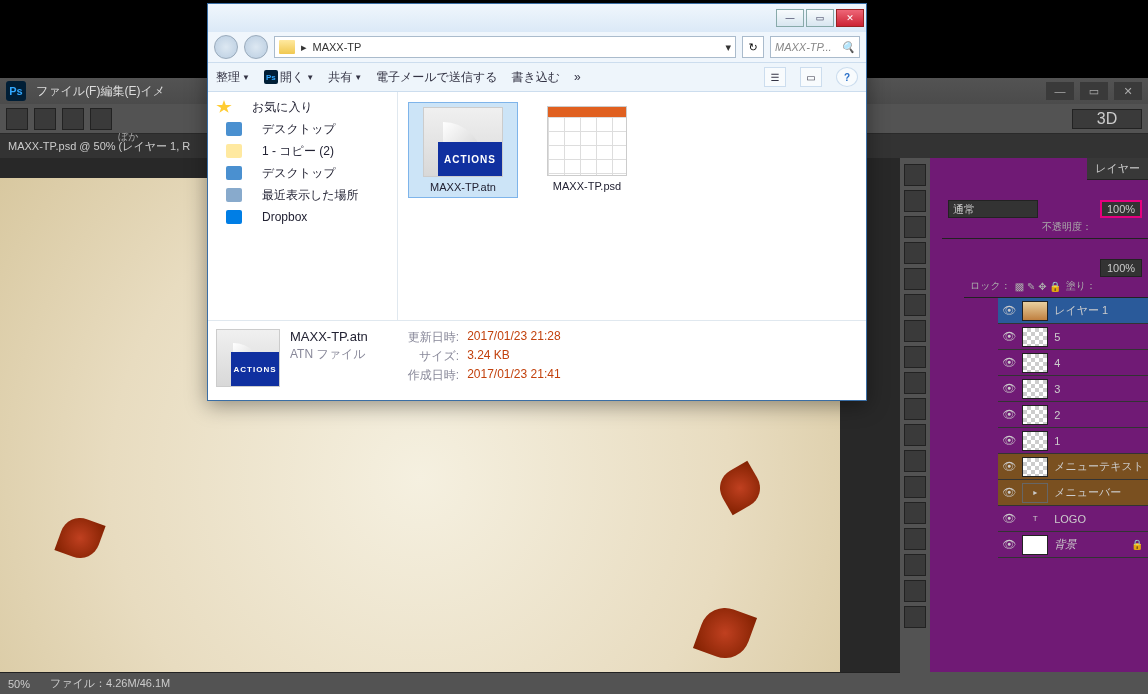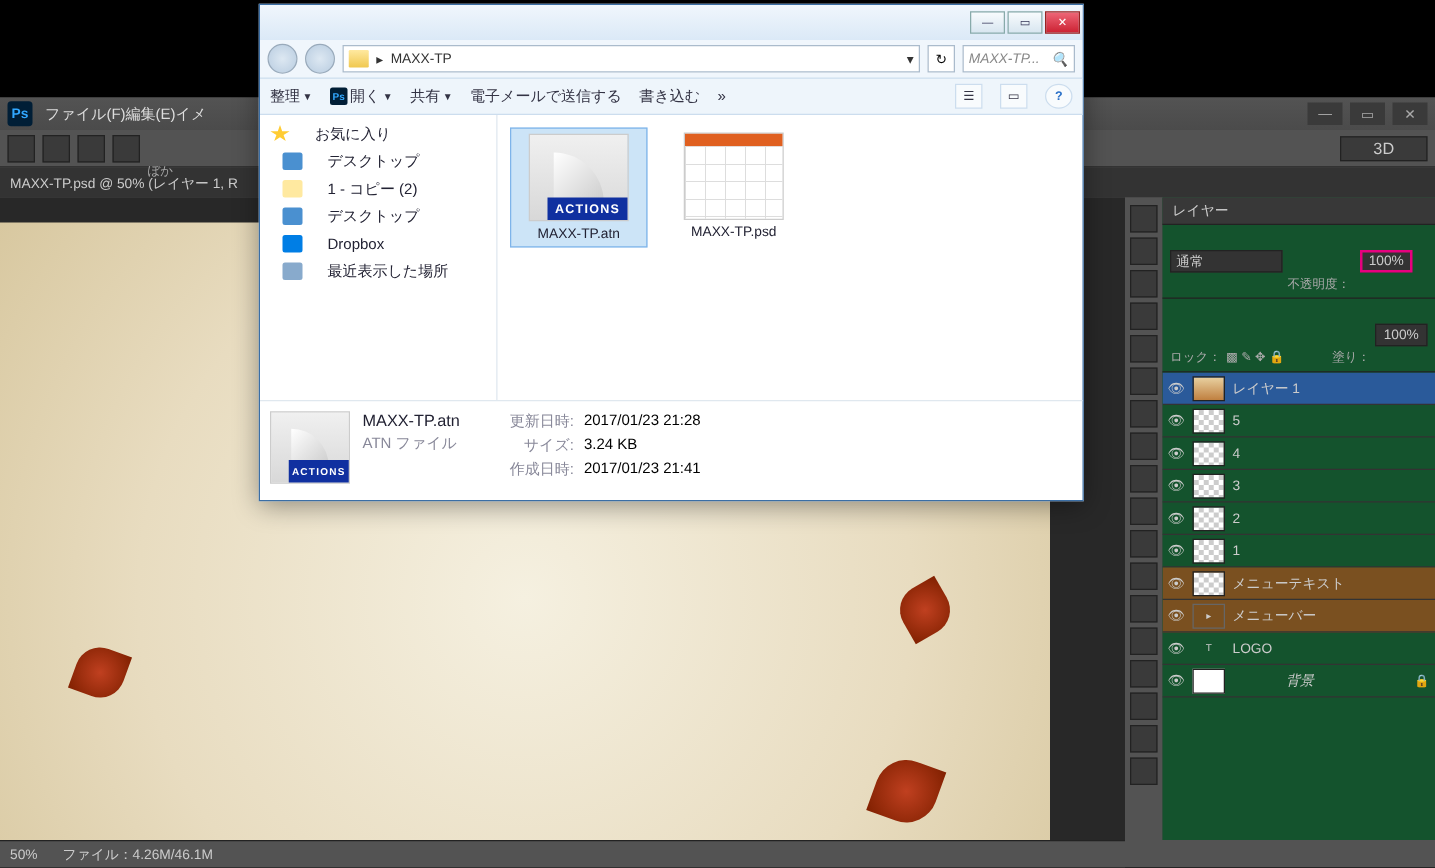--- a/index.html
+++ b/index.html
@@ -8,30 +8,30 @@
 
 .ps-window { position: absolute; left: 0; top: 78px; width: 1148px; height: 616px; background: #535353; }
 .ps-titlebar { height: 26px; background: linear-gradient(#535353,#4b4b4b); display: flex; align-items: center; color: #ddd; font-size: 12px; padding: 0 6px; }
 .ps-logo { width: 20px; height: 20px; background: #001e36; color: #31a8ff; font-weight: bold; font-size: 11px; display: flex; align-items: center; justify-content: center; border-radius: 3px; margin-right: 10px; }
 .ps-menu { display: flex; }
 .ps-menu span { cursor: default; }
 .ps-winbtns { margin-left: auto; display: flex; gap: 6px; }
 .ps-winbtns div { width: 28px; height: 18px; background: #3a3a3a; color: #aaa; font-size: 11px; display: flex; align-items: center; justify-content: center; }
 .ps-optbar { height: 30px; background: #535353; border-bottom: 1px solid #2a2a2a; display: flex; align-items: center; padding: 0 6px; gap: 6px; }
 .ps-optbar .sel { width: 22px; height: 22px; background: #3a3a3a; border: 1px solid #222; }
-.ps-optbar .btn-3d { margin-left: auto; width: 70px; height: 20px; background: #3a3a3a; color: #ccc; font-size: 13px; display: flex; align-items: center; justify-content: center; border: 1px solid #222; }
+.ps-optbar .btn-3d { margin-left: auto; width: 70px; height: 20px; background: #3a3a3a; color: #ccc; font-size: 16px; display: flex; align-items: center; justify-content: center; border: 1px solid #222; }
 .ps-tabbar { height: 24px; background: #333; display: flex; align-items: center; color: #ccc; font-size: 11px; padding: 0 8px; }
 .ps-body { position: absolute; top: 80px; left: 0; right: 0; bottom: 22px; display: flex; }
 .ps-canvas { flex: 1; background: #282828; position: relative; overflow: hidden; }
 .ps-canvas .img { position: absolute; left: 0; top: 20px; width: 840px; height: 500px; background: radial-gradient(circle at 50% 60%, #f5f0e0 0, #e8dcc0 60%, #d8c8a0 100%); }
 .ps-canvas .leaf { position: absolute; width: 40px; height: 40px; background: radial-gradient(circle, #c04020, #802000); border-radius: 50% 0 50% 0; transform: rotate(20deg); }
 .ps-right { width: 248px; background: #454545; display: flex; }
 .ps-rtools { width: 30px; background: #535353; display: flex; flex-direction: column; align-items: center; gap: 4px; padding-top: 6px; }
 .ps-rtools .t { width: 22px; height: 22px; background: #3a3a3a; border: 1px solid #222; }
-.ps-panels { flex: 1; background: #14532d; color: #ccc; font-size: 11px; display: flex; flex-direction: column; }
+.ps-panels { flex: 1; background: #701a75; color: #ccc; font-size: 11px; display: flex; flex-direction: column; align-items: flex-end; }
 .ps-panel-h { height: 22px; background: #383838; display: flex; align-items: center; padding: 0 8px; border-bottom: 1px solid #222; }
 .ps-panel-ctrl { padding: 4px 6px; display: flex; align-items: center; gap: 4px; border-bottom: 1px solid #222; }
 .ps-blend { width: 90px; height: 18px; background: #333; border: 1px solid #222; font-size: 11px; color: #ccc; padding: 0 4px; display: flex; align-items: center; }
 .ps-opacity { width: 42px; height: 18px; background: #333; border: 2px solid #e6007e; font-size: 11px; color: #ccc; display: flex; align-items: center; justify-content: center; margin-left: 4px; }
 .ps-fill { width: 42px; height: 18px; background: #333; border: 1px solid #222; font-size: 11px; color: #ccc; display: flex; align-items: center; justify-content: center; }
 .ps-layers { flex: 1; overflow: auto; }
 .ps-layer { height: 26px; display: flex; align-items: center; gap: 6px; padding: 0 4px; border-bottom: 1px solid #333; }
 .ps-layer.sel { background: #2a5a9a; }
 .ps-eye { width: 14px; height: 14px; display: flex; align-items: center; justify-content: center; }
 .ps-thumb { width: 26px; height: 20px; background: #888; border: 1px solid #222; display: flex; align-items: center; justify-content: center; font-size: 8px; }
@@ -62,31 +62,31 @@
 .ex-nav .it.h { font-weight: normal; padding-left: 8px; }
 .ex-nav .ic { width: 16px; height: 14px; background: #ffe9a0; border-radius: 2px; }
 .ex-nav .ic.star { background: #ffcc33; clip-path: polygon(50% 0,61% 35%,98% 35%,68% 57%,79% 91%,50% 70%,21% 91%,32% 57%,2% 35%,39% 35%); }
 .ex-nav .ic.desk { background: #4a90d0; }
 .ex-main { flex: 1; padding: 10px; display: flex; gap: 14px; align-items: flex-start; }
 .ex-item { width: 110px; display: flex; flex-direction: column; align-items: center; gap: 4px; font-size: 11px; color: #223; cursor: default; padding: 4px; }
 .ex-item.sel { background: #cce4f7; border: 1px solid #7eb4ea; }
 .ex-thumb { width: 80px; height: 70px; background: #fff; border: 1px solid #ccc; display: flex; flex-direction: column; align-items: center; justify-content: center; }
 .ex-thumb.atn { background: linear-gradient(#f0f0f0,#d8d8d8); position: relative; }
 .ex-thumb.atn .curl { width: 40px; height: 40px; background: linear-gradient(135deg,#fff,#ccc); border-radius: 0 40px 0 0; }
-.ex-thumb.atn .bar { position: absolute; bottom: 0; left: 14px; right: 0; height: 18px; background: #1030a0; color: #fff; font-weight: bold; font-size: 10px; display: flex; align-items: center; justify-content: center; letter-spacing: 1px; }
+.ex-thumb.atn .bar { position: absolute; bottom: 0; left: 14px; right: 0; height: 34px; background: #1030a0; color: #fff; font-weight: bold; font-size: 10px; display: flex; align-items: center; justify-content: center; letter-spacing: 1px; }
 .ex-thumb.psd { display: flex; flex-direction: column; }
 .ex-thumb.psd .hdr { height: 10px; background: #e06020; width: 100%; }
 .ex-thumb.psd .grid { flex: 1; width: 100%; background: repeating-linear-gradient(#ddd,#ddd 1px,transparent 1px,transparent 14px), repeating-linear-gradient(90deg,#ddd,#ddd 1px,transparent 1px,transparent 16px); }
 .ex-details { height: 80px; border-top: 1px solid #e0e8ef; padding: 8px; display: flex; gap: 10px; font-size: 12px; color: #556; }
 .ex-details .dthumb { width: 64px; height: 58px; }
 .ex-details .dinfo { display: grid; grid-template-columns: auto auto; column-gap: 8px; row-gap: 2px; align-content: start; }
 .ex-details .fn { font-size: 13px; color: #223; }
 .ex-details .ft { color: #889; }
 .ex-details .lbl { color: #889; text-align: right; margin-left: 22px; }
-.ex-details .val { color: #000000; }
+.ex-details .val { color: #c2410c; }
 .ps-lbl { color: #aaa; font-size: 10px; margin-top: 36px; }
 .ps-lock-icon { color: #999; font-size: 10px; margin-left: auto; }
 </style>
 </head>
 <body>
 
 <div class="ps-window">
   <div class="ps-titlebar">
     <div class="ps-logo">Ps</div>
     <div class="ps-menu">
@@ -193,21 +193,21 @@
               <span>メニューバー</span>
             </div>
             <div class="ps-layer">
               <div class="ps-eye">👁</div>
               <div class="ps-thumb t">T</div>
               <span>LOGO</span>
             </div>
             <div class="ps-layer">
               <div class="ps-eye">👁</div>
               <div class="ps-thumb" style="background: rgb(255, 255, 255);"></div>
-              <span style="font-style: italic; margin-left: 43px;">背景</span>
+              <span style="font-style: italic;">背景</span>
               <span class="ps-lock-icon">🔒</span>
             </div>
           </div>
       </div>
     </div>
   </div>
   <div class="ps-status">
     <span>50%</span>
     <span>ファイル：4.26M/46.1M</span>
   </div>
@@ -268,26 +268,26 @@
         </div>
       <div class="it">
           <span class="ic"></span>
           <span>1 - コピー (2)</span>
         </div>
       <div class="it">
           <span class="ic desk"></span>
           <span>デスクトップ</span>
         </div>
       <div class="it">
+          <span class="ic" style="background:#8ac"></span>
+          <span>最近表示した場所</span>
+        </div>
+      <div class="it">
           <span class="ic" style="background:#007ee5"></span>
           <span>Dropbox</span>
-        </div>
-      <div class="it">
-          <span class="ic" style="background:#8ac"></span>
-          <span>最近表示した場所</span>
         </div>
     </div>
     <div class="ex-main">
       <div class="ex-item sel">
         <div class="ex-thumb atn">
           <div class="curl"></div>
           <div class="bar">ACTIONS</div>
         </div>
         <span>MAXX-TP.atn</span>
       </div>

